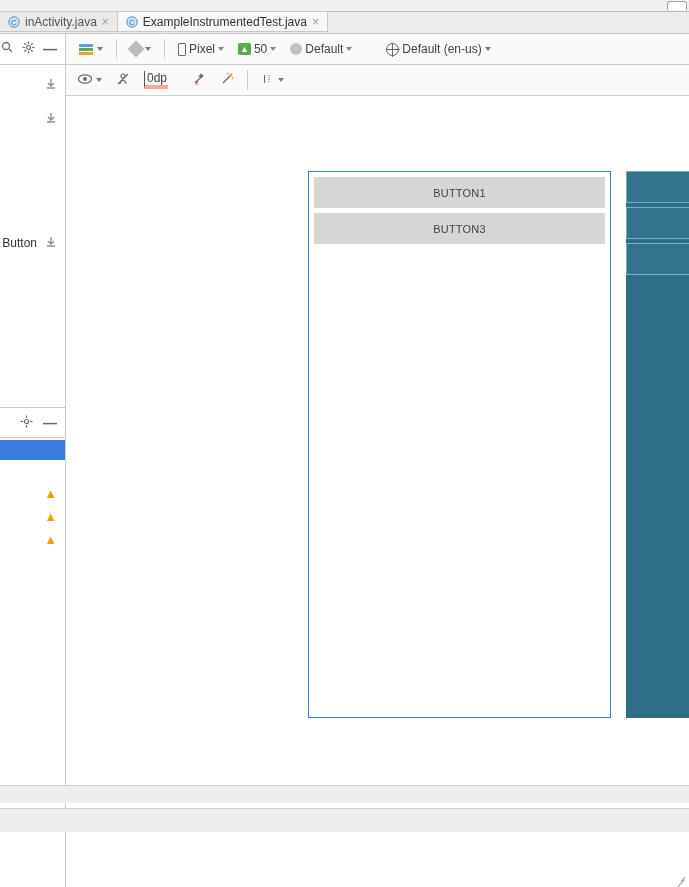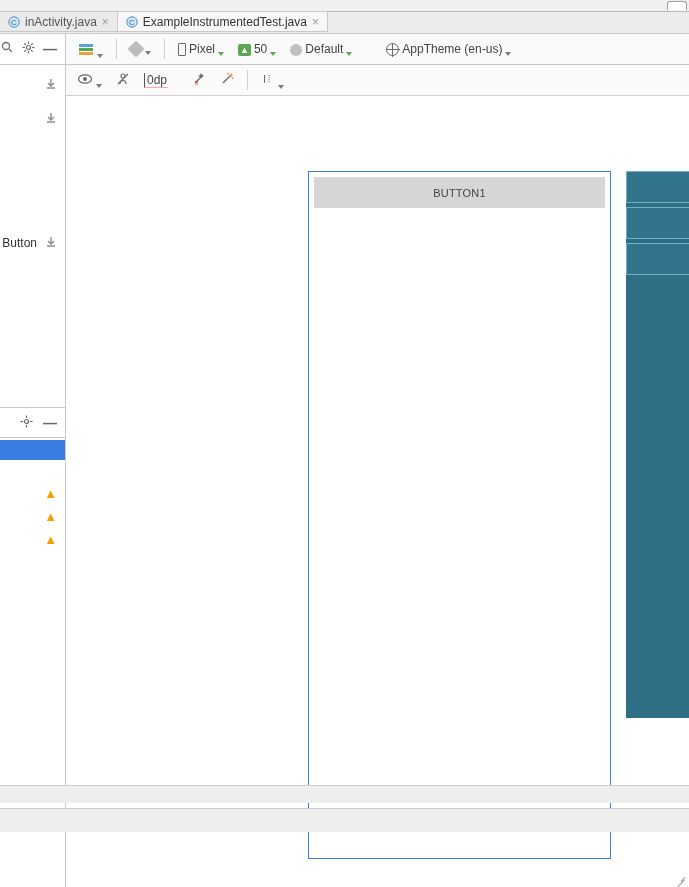--- a/index.html
+++ b/index.html
@@ -137,21 +137,21 @@
     display:flex;
     align-items:center;
     padding:0 6px;
     gap:4px;
     border-bottom:1px solid #c9c9c9;
     background:#fafafa;
   }
   .toolbar2{ border-bottom:1px solid #d0d0d0; }
   .tb-btn{
     display:flex;
-    align-items:flex-end;
+    align-items:center;
     gap:3px;
     padding:2px 5px;
     color:#444;
     font-size:12px;
     border-radius:2px;
   }
   .tb-sep{
     width:1px; height:20px; background:#d0d0d0; margin:0 4px;
   }
   .drop-caret{
@@ -180,33 +180,33 @@
   }
   .globe-icon{
     width:13px;height:13px;border-radius:50%;border:1.5px solid #6a6a6a;position:relative;
   }
   .globe-icon::after{content:"";position:absolute;left:5px;top:-1px;width:1px;height:14px;background:#6a6a6a;}
   .globe-icon::before{content:"";position:absolute;top:5px;left:-1px;height:1px;width:14px;background:#6a6a6a;}
 
   .eye-icon, .noacc-icon, .wand-icon, .wand2-icon, .txt-icon, .gear-icon, .mag-icon {
     color:#6a6a6a;
   }
-  .underlined-l{ border-left:1px solid #555; border-bottom:1px solid #fca5a5; padding:0 1px 0 2px;}
+  .underlined-l{ border-left:1px solid #555; border-bottom:4px solid #fca5a5; padding:0 1px 0 2px;}
 
   
   .design-surface{
     flex:1;
     position:relative;
     background:#fff;
     overflow:hidden;
   }
   .canvas-frame{
     position:absolute;
     left:242px; top:75px;
-    width:303px; height:688px;
+    width:303px; height:547px;
     border:1px solid #3a7de0;
     background:#fff;
   }
   .lin-btn{
     margin:5px 5px 0 5px;
     height:31px;
     background:#d6d6d6;
     display:flex;
     align-items:center;
     justify-content:center;
@@ -380,21 +380,21 @@
         <span class="drop-caret green"></span>
       </span>
       <span class="tb-btn">
         <span class="android-icon"></span>
         <span>Default</span>
         <span class="drop-caret green"></span>
       </span>
       <span style="width:16px"></span>
       <span class="tb-btn">
         <span class="globe-icon"></span>
-        <span>AppTheme (en-us)</span>
+        <span>Default (en-us)</span>
         <span class="drop-caret"></span>
       </span>
     </div>
 
     <div class="toolbar2">
       <span class="tb-btn">
         <span class="eye-icon">
           <svg width="16" height="12">
               <ellipse cx="8" cy="6" rx="6.5" ry="4.2" fill="none" stroke="#6a6a6a" stroke-width="1.2"></ellipse>
               <circle cx="8" cy="6" r="2" fill="#6a6a6a"></circle>
@@ -445,20 +445,23 @@
         <span class="drop-caret"></span>
       </span>
     </div>
 
     <div class="design-surface">
 
       <div class="canvas-frame">
         <div class="lin-btn">
           <span>BUTTON1</span>
         </div>
+        <div class="lin-btn">
+          <span>BUTTON3</span>
+        </div>
       </div>
 
       <div class="blueprint">
         <div class="bp-row"></div>
         <div class="bp-row"></div>
         <div class="bp-row"></div>
       </div>
 
       <div class="resize-grip"></div>
     </div>

